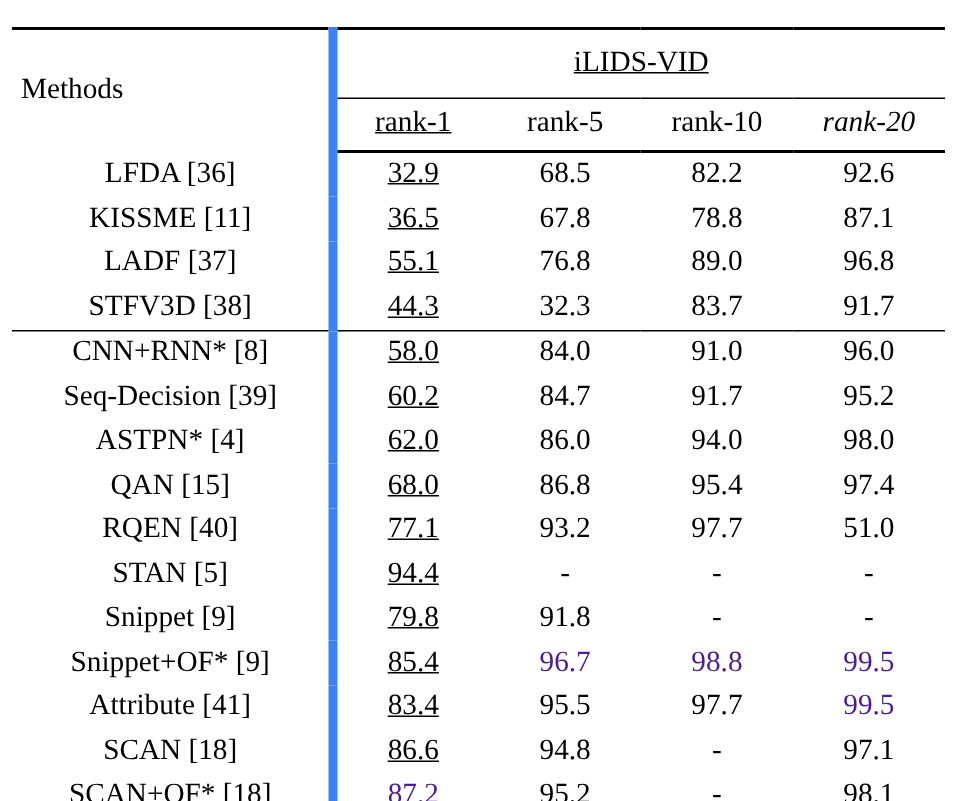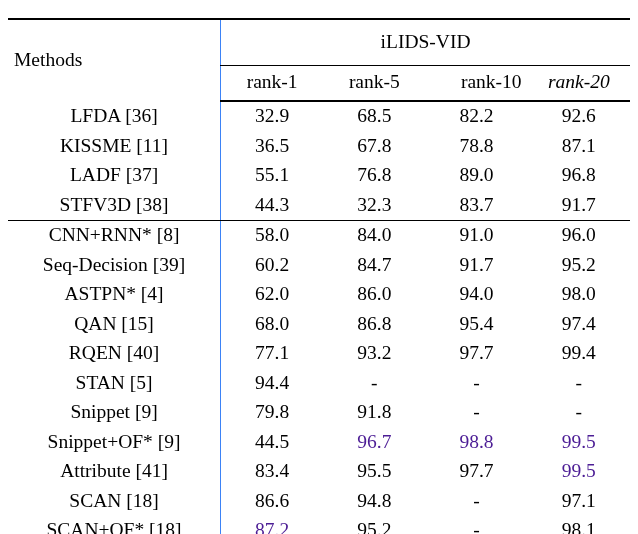--- a/index.html
+++ b/index.html
@@ -29,21 +29,21 @@
   table.results td, table.results th {
     padding: 2px 6px;
     font-weight: normal;
     text-align: center;
     vertical-align: middle;
   }
   
   .rule-top td { border-top: 2px solid #000; }
   .rule-bottom td { border-bottom: 2px solid #000; }
   .rule-thin-bottom td { border-bottom: 1px solid #000; }
-  .vline { border-left: 1px solid #3b82f6; }
+  .vline { border-left: 6px solid #3b82f6; text-decoration: underline; }
   .method-cell {
     text-align: right;
     padding-left: 6px !important;
     white-space: nowrap;
   }
   .group-head {
     height: 46px;
   }
   .group-head .methods-label {
     text-align: left;
@@ -69,21 +69,21 @@
 <div id="table-wrap">
   <table class="results">
     <tbody>
       <tr class="group-head rule-top">
         <td class="method-cell methods-label" rowspan="2" style="width:214px;">Methods</td>
         <td class="vline dataset-label" colspan="4">iLIDS-VID</td>
       </tr>
       <tr class="subhead rule-bottom">
         <td class="vline" style="width:102px;">rank-1</td>
         <td style="width:102px;">rank-5</td>
-        <td style="width:102px;text-align:right;">rank-10</td>
+        <td style="width:102px;">rank-10</td>
         <td style="width:102px;font-style:italic;">rank-20</td>
       </tr>
 
       <tr class="data-row">
         <td class="method-cell">LFDA [36]</td>
         <td class="vline">32.9</td>
         <td>68.5</td>
         <td>82.2</td>
         <td>92.6</td>
       </tr>
@@ -135,39 +135,39 @@
         <td class="vline">68.0</td>
         <td>86.8</td>
         <td>95.4</td>
         <td>97.4</td>
       </tr>
       <tr class="data-row">
         <td class="method-cell">RQEN [40]</td>
         <td class="vline">77.1</td>
         <td>93.2</td>
         <td>97.7</td>
-        <td>99.4</td>
+        <td>51.0</td>
       </tr>
       <tr class="data-row">
         <td class="method-cell">STAN [5]</td>
         <td class="vline">94.4</td>
         <td class="dash">-</td>
         <td class="dash">-</td>
         <td class="dash">-</td>
       </tr>
       <tr class="data-row">
         <td class="method-cell">Snippet [9]</td>
         <td class="vline">79.8</td>
         <td>91.8</td>
         <td class="dash">-</td>
         <td class="dash">-</td>
       </tr>
       <tr class="data-row">
         <td class="method-cell">Snippet+OF* [9]</td>
-        <td class="vline">44.5</td>
+        <td class="vline">85.4</td>
         <td class="blue">96.7</td>
         <td class="blue">98.8</td>
         <td class="blue">99.5</td>
       </tr>
       <tr class="data-row">
         <td class="method-cell">Attribute [41]</td>
         <td class="vline">83.4</td>
         <td>95.5</td>
         <td>97.7</td>
         <td class="blue">99.5</td>

